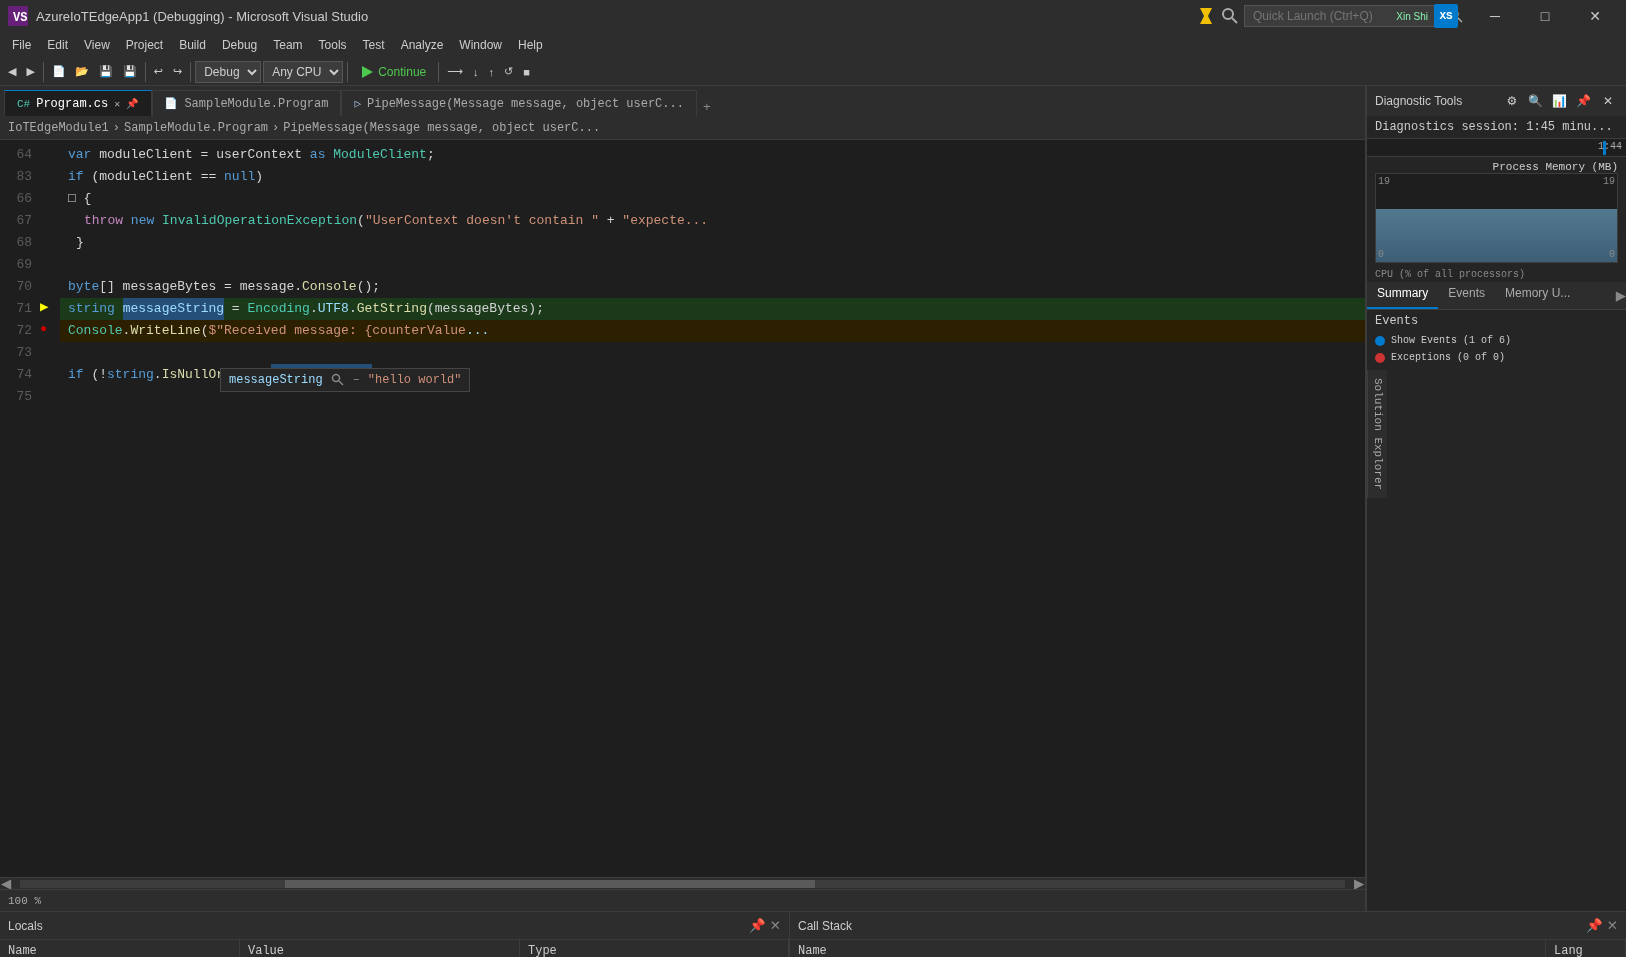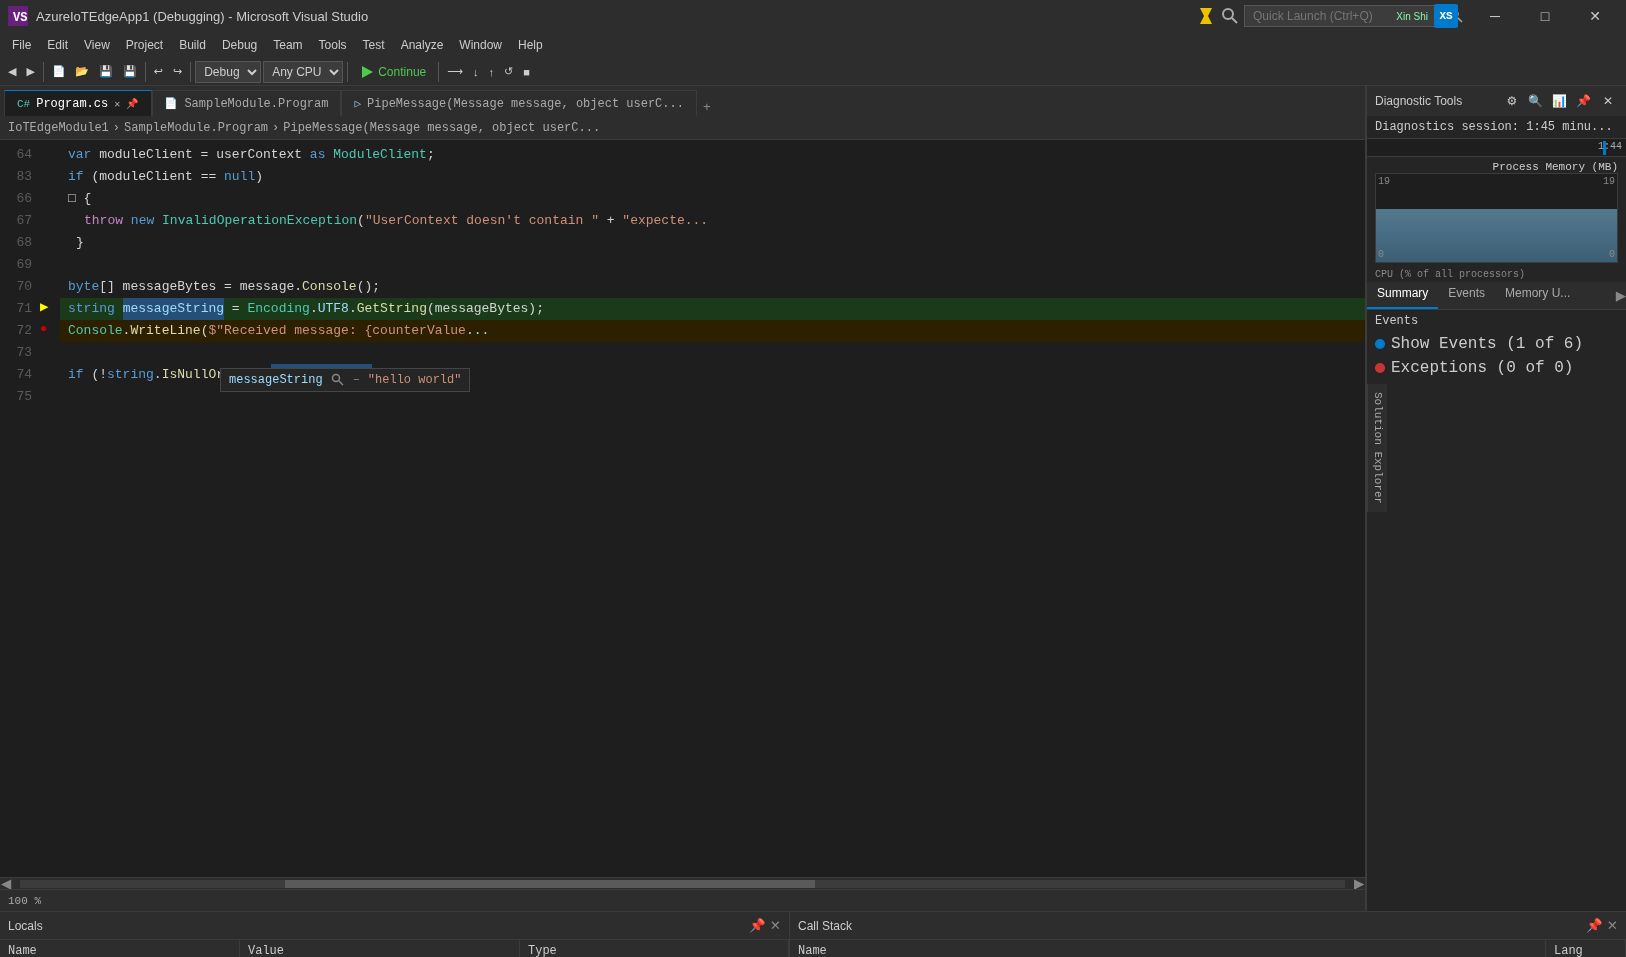--- a/index.html
+++ b/index.html
@@ -339,21 +339,21 @@
 
     .events-section {
       padding: 4px 8px;
     }
     .events-title {
       font-size: 12px; color: #ccc;
       margin-bottom: 4px;
     }
     .event-row {
       display: flex; align-items: center; gap: 6px;
-      padding: 3px 0; font-size: 16px; color: #ccc;
+      padding: 3px 0; font-size: 10px; color: #ccc;
     }
     .event-dot {
       width: 10px; height: 10px; border-radius: 50%;
       background: #007acc;
       flex-shrink: 0;
     }
     .event-dot.red { background: #cc3333; }
     .event-label { color: #ccc; }
 
     

